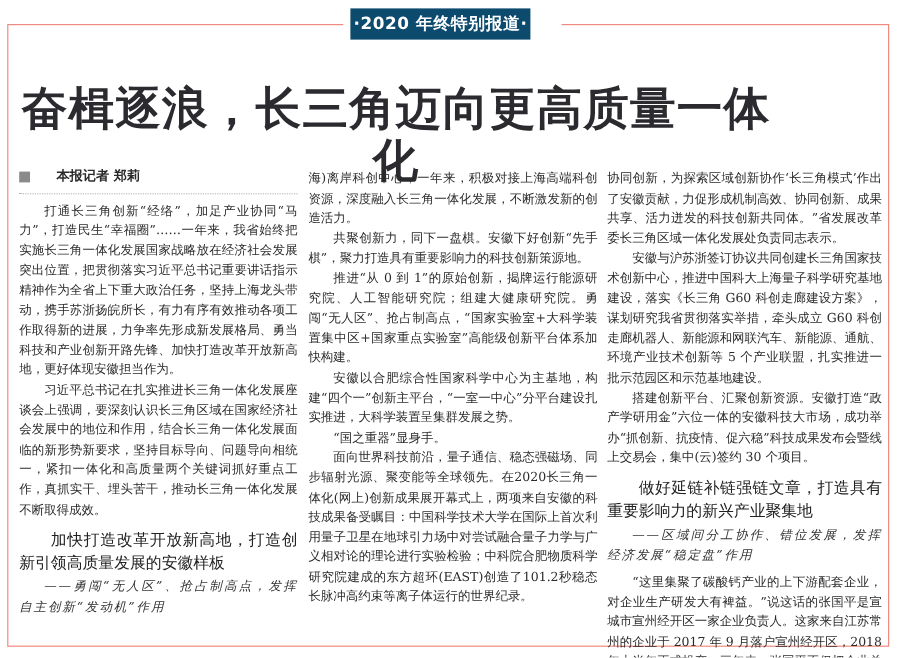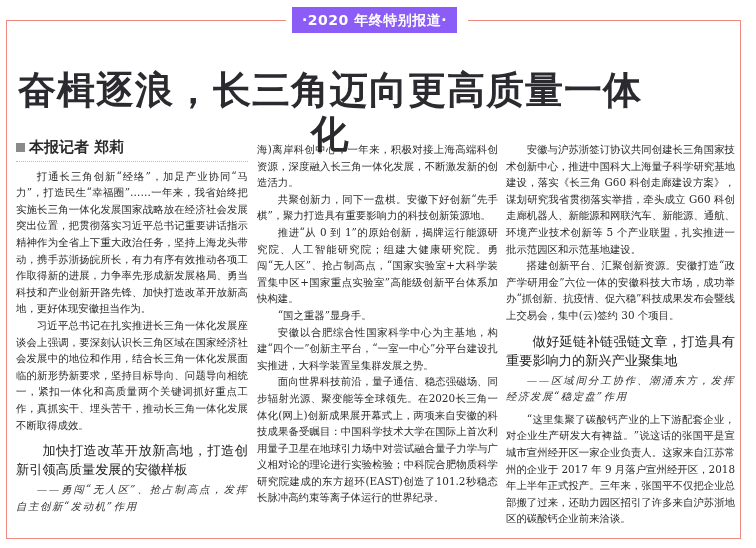--- a/index.html
+++ b/index.html
@@ -1,32 +1,32 @@
 <!DOCTYPE html>
 <html><head>
 <meta charset="utf-8">
 <style>
   html, body { margin:0; padding:0; background:#ffffff; }
   body { width:756px; height:548px; position:relative; overflow:hidden;
          font-family:"DejaVu Serif", serif; color:#2b2b2b; }
   .frame { position:absolute; left:6px; top:20px; width:735px; height:519px;
            border:1.5px solid #f08a80; box-sizing:border-box; }
-  .tag { position:absolute; left:292px; top:7px; width:165px; height:26px;
-         background:#8b5cf6; color:#fff; font-family:"DejaVu Sans", sans-serif;
+  .tag { position:absolute; left:292px; top:7px; width:150px; height:26px;
+         background:#0c4a6e; color:#fff; font-family:"DejaVu Sans", sans-serif;
          font-weight:bold; font-size:14px; line-height:26px; text-align:center; letter-spacing:0.5px; }
   .tag-mask { position:absolute; left:286px; top:18px; width:182px; height:6px; background:#fff; }
   .headline { position:absolute; left:0; top:68px; width:660px; text-align:center;
               font-family:"DejaVu Sans", sans-serif; font-weight:bold; font-size:38px;
               color:#2a2a2f; letter-spacing:1px; line-height:44px; }
   .col { position:absolute; top:139px; font-size:10.4px; line-height:16.6px; text-align:justify; }
   .c1 { left:16px; width:232px; }
   .c2 { left:257px; width:241px; top:141px; }
   .c3 { left:506px; width:229px; top:141px; }
-  .byline { font-family:"DejaVu Sans", sans-serif; font-weight:bold; font-size:15px;
-            display:flex; align-items:center; gap:4px; padding-bottom:5px;
+  .byline { font-family:"DejaVu Sans", sans-serif; font-weight:bold; font-size:11px;
+            display:flex; align-items:center; gap:22px; padding-bottom:5px;
             border-bottom:1px dotted #bbb; margin-bottom:6px; }
   .sq { width:9px; height:9px; background:#8a8a8a; display:inline-block; }
   p { margin:0; text-indent:2em; }
   p.noind { text-indent:0; }
   .sec { font-family:"DejaVu Sans", sans-serif; font-weight:normal; font-size:13.2px;
          line-height:19px; margin:8px 0 2px 0; text-indent:2em; color:#222; }
   .sub { font-size:10.4px; line-height:16.6px; text-indent:2em; letter-spacing:1.6px;
          font-style:italic; color:#333; margin-bottom:6px; }
 </style>
 </head>
@@ -47,26 +47,27 @@
   <p>习近平总书记在扎实推进长三角一体化发展座谈会上强调，要深刻认识长三角区域在国家经济社会发展中的地位和作用，结合长三角一体化发展面临的新形势新要求，坚持目标导向、问题导向相统一，紧扣一体化和高质量两个关键词抓好重点工作，真抓实干、埋头苦干，推动长三角一体化发展不断取得成效。</p>
   <div class="sec">加快打造改革开放新高地，打造创新引领高质量发展的安徽样板</div>
   <div class="sub">——勇闯“无人区”、抢占制高点，发挥自主创新“发动机”作用</div>
 
 </div>
 
 <div class="col c2">
   <p class="noind">海)离岸科创中心，一年来，积极对接上海高端科创资源，深度融入长三角一体化发展，不断激发新的创造活力。</p>
   <p>共聚创新力，同下一盘棋。安徽下好创新“先手棋”，聚力打造具有重要影响力的科技创新策源地。</p>
   <p>推进“从 0 到 1”的原始创新，揭牌运行能源研究院、人工智能研究院；组建大健康研究院。勇闯“无人区”、抢占制高点，“国家实验室+大科学装置集中区+国家重点实验室”高能级创新平台体系加快构建。</p>
+  <p>安徽以合肥综合性国家科学中心为主基地，构建“四个一”创新主平台，“一室一中心”分平台建设扎实推进，大科学装置呈集群发展之势。</p>
   <p>“国之重器”显身手。</p>
-  <p>安徽以合肥综合性国家科学中心为主基地，构建“四个一”创新主平台，“一室一中心”分平台建设扎实推进，大科学装置呈集群发展之势。</p>
   <p>面向世界科技前沿，量子通信、稳态强磁场、同步辐射光源、聚变能等全球领先。在2020长三角一体化(网上)创新成果展开幕式上，两项来自安徽的科技成果备受瞩目：中国科学技术大学在国际上首次利用量子卫星在地球引力场中对尝试融合量子力学与广义相对论的理论进行实验检验；中科院合肥物质科学研究院建成的东方超环(EAST)创造了101.2秒稳态长脉冲高约束等离子体运行的世界纪录。</p>
 
 </div>
 
 <div class="col c3">
+  <p class="noind">协同创新，为探索区域创新协作‘长三角模式’作出了安徽贡献，力促形成机制高效、协同创新、成果共享、活力迸发的科技创新共同体。”省发展改革委长三角区域一体化发展处负责同志表示。</p>
   <p>安徽与沪苏浙签订协议共同创建长三角国家技术创新中心，推进中国科大上海量子科学研究基地建设，落实《长三角 G60 科创走廊建设方案》，谋划研究我省贯彻落实举措，牵头成立 G60 科创走廊机器人、新能源和网联汽车、新能源、通航、环境产业技术创新等 5 个产业联盟，扎实推进一批示范园区和示范基地建设。</p>
   <p>搭建创新平台、汇聚创新资源。安徽打造“政产学研用金”六位一体的安徽科技大市场，成功举办“抓创新、抗疫情、促六稳”科技成果发布会暨线上交易会，集中(云)签约 30 个项目。</p>
   <div class="sec">做好延链补链强链文章，打造具有重要影响力的新兴产业聚集地</div>
-  <div class="sub">——区域间分工协作、潮涌东方，发挥经济发展“稳定盘”作用</div>
+  <div class="sub">——区域间分工协作、错位发展，发挥经济发展“稳定盘”作用</div>
   <p>“这里集聚了碳酸钙产业的上下游配套企业，对企业生产研发大有裨益。”说这话的张国平是宣城市宣州经开区一家企业负责人。这家来自江苏常州的企业于 2017 年 9 月落户宣州经开区，2018 年上半年正式投产。三年来，张国平不仅把企业总部搬了过来，还助力园区招引了许多来自沪苏浙地区的碳酸钙企业前来洽谈。</p>
 
 </div>
 
 </body></html>

